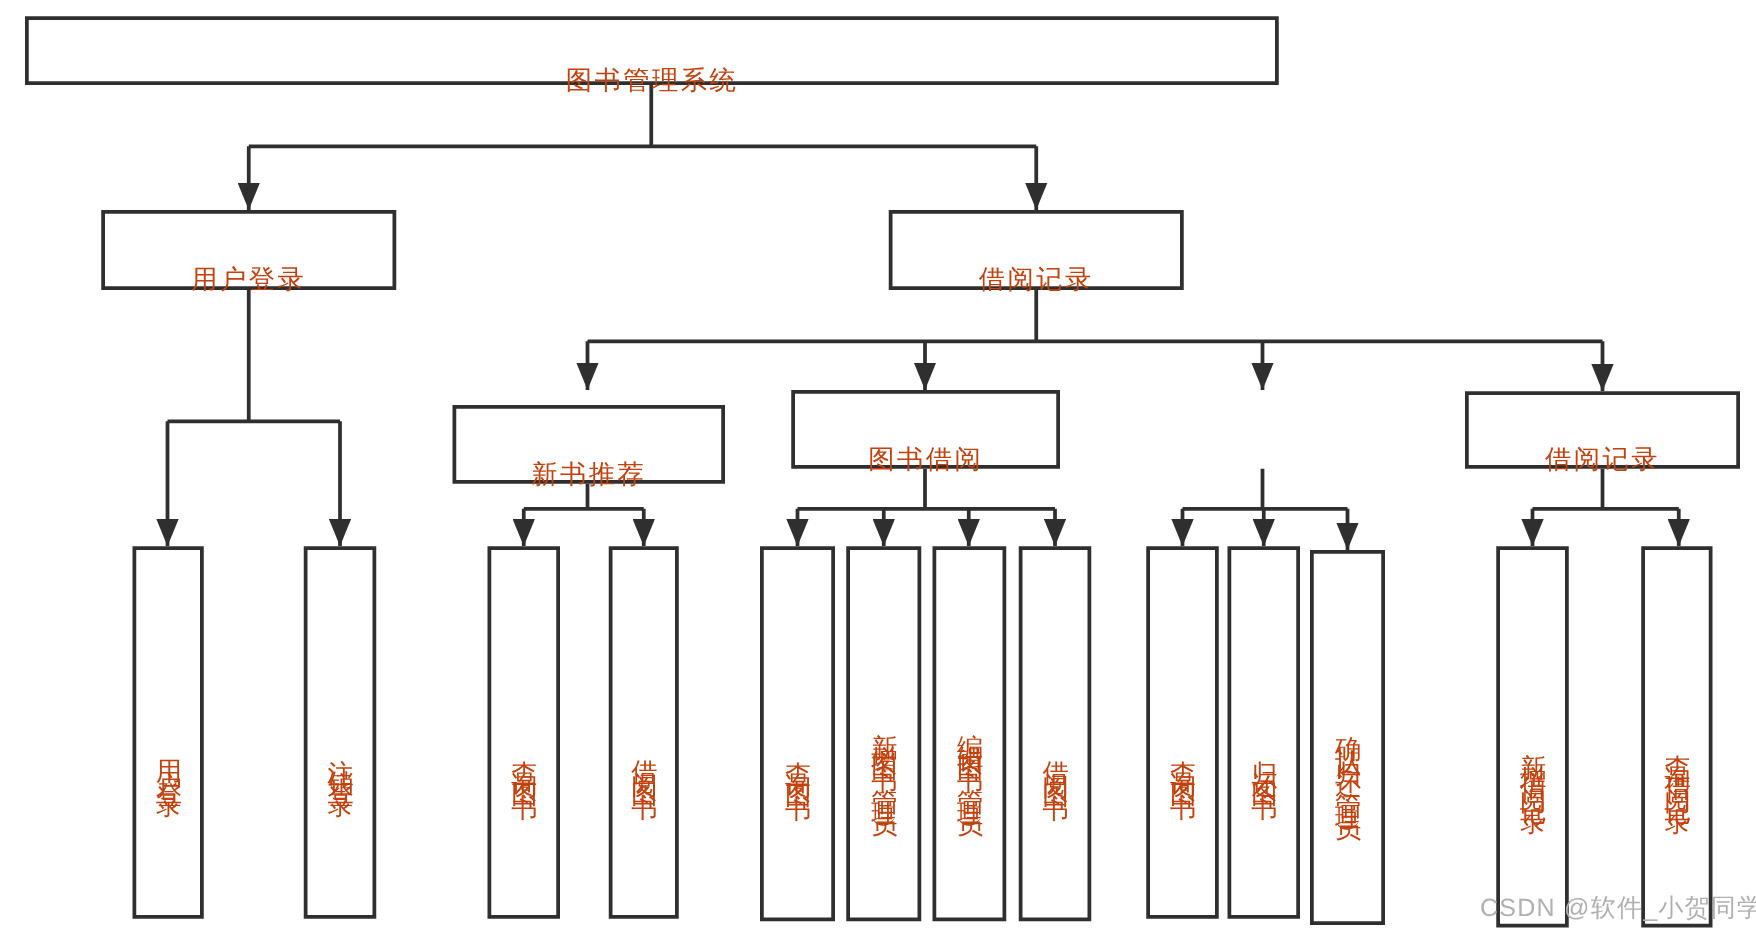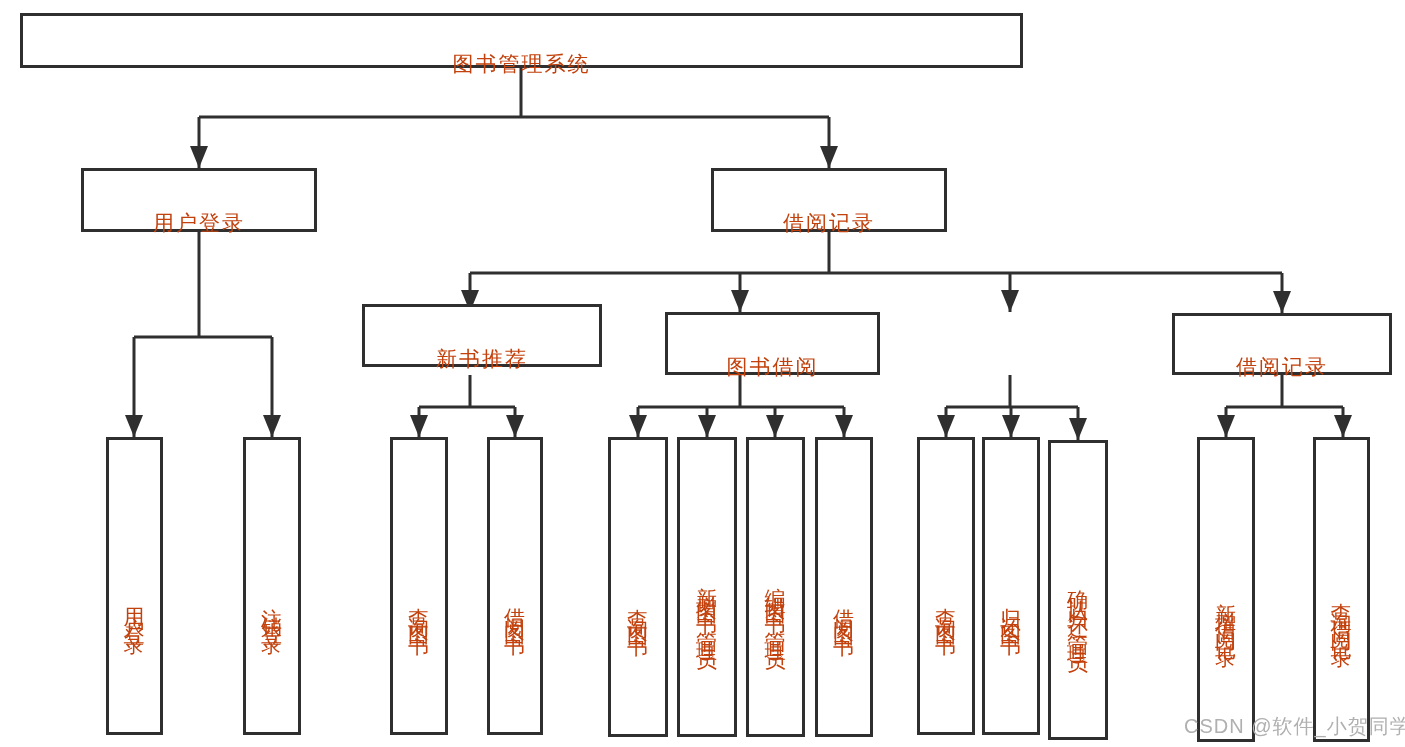--- a/index.html
+++ b/index.html
@@ -115,24 +115,24 @@
     <span class="lbl">图书管理系统</span>
   </div>
 
   <div class="node" style="left:81px; top:168px; width:236px; height:64px;">
     <span class="lbl">用户登录</span>
   </div>
   <div class="node" style="left:711px; top:168px; width:236px; height:64px;">
     <span class="lbl">借阅记录</span>
   </div>
 
-  <div class="node" style="left:362px; top:304px; width:240px; height:63px;">
+  <div class="node" style="left:362px; top:324px; width:218px; height:63px;">
     <span class="lbl">新书推荐</span>
   </div>
-  <div class="node" style="left:665px; top:312px; width:215px; height:63px;font-family:Liberation Serif, serif;">
+  <div class="node" style="left:633px; top:312px; width:215px; height:63px;font-family:Liberation Serif, serif;">
     <span class="lbl">图书借阅</span>
   </div>
   <div class="node" style="left:1172px; top:313px; width:220px; height:62px;">
     <span class="lbl">借阅记录</span>
   </div>
 
   <div class="node vnode" style="left:106px; top:437px; width:57px; height:298px;">
     <span class="lbl">用户登录</span>
   </div>
   <div class="node vnode" style="left:243px; top:437px; width:58px; height:298px;">

